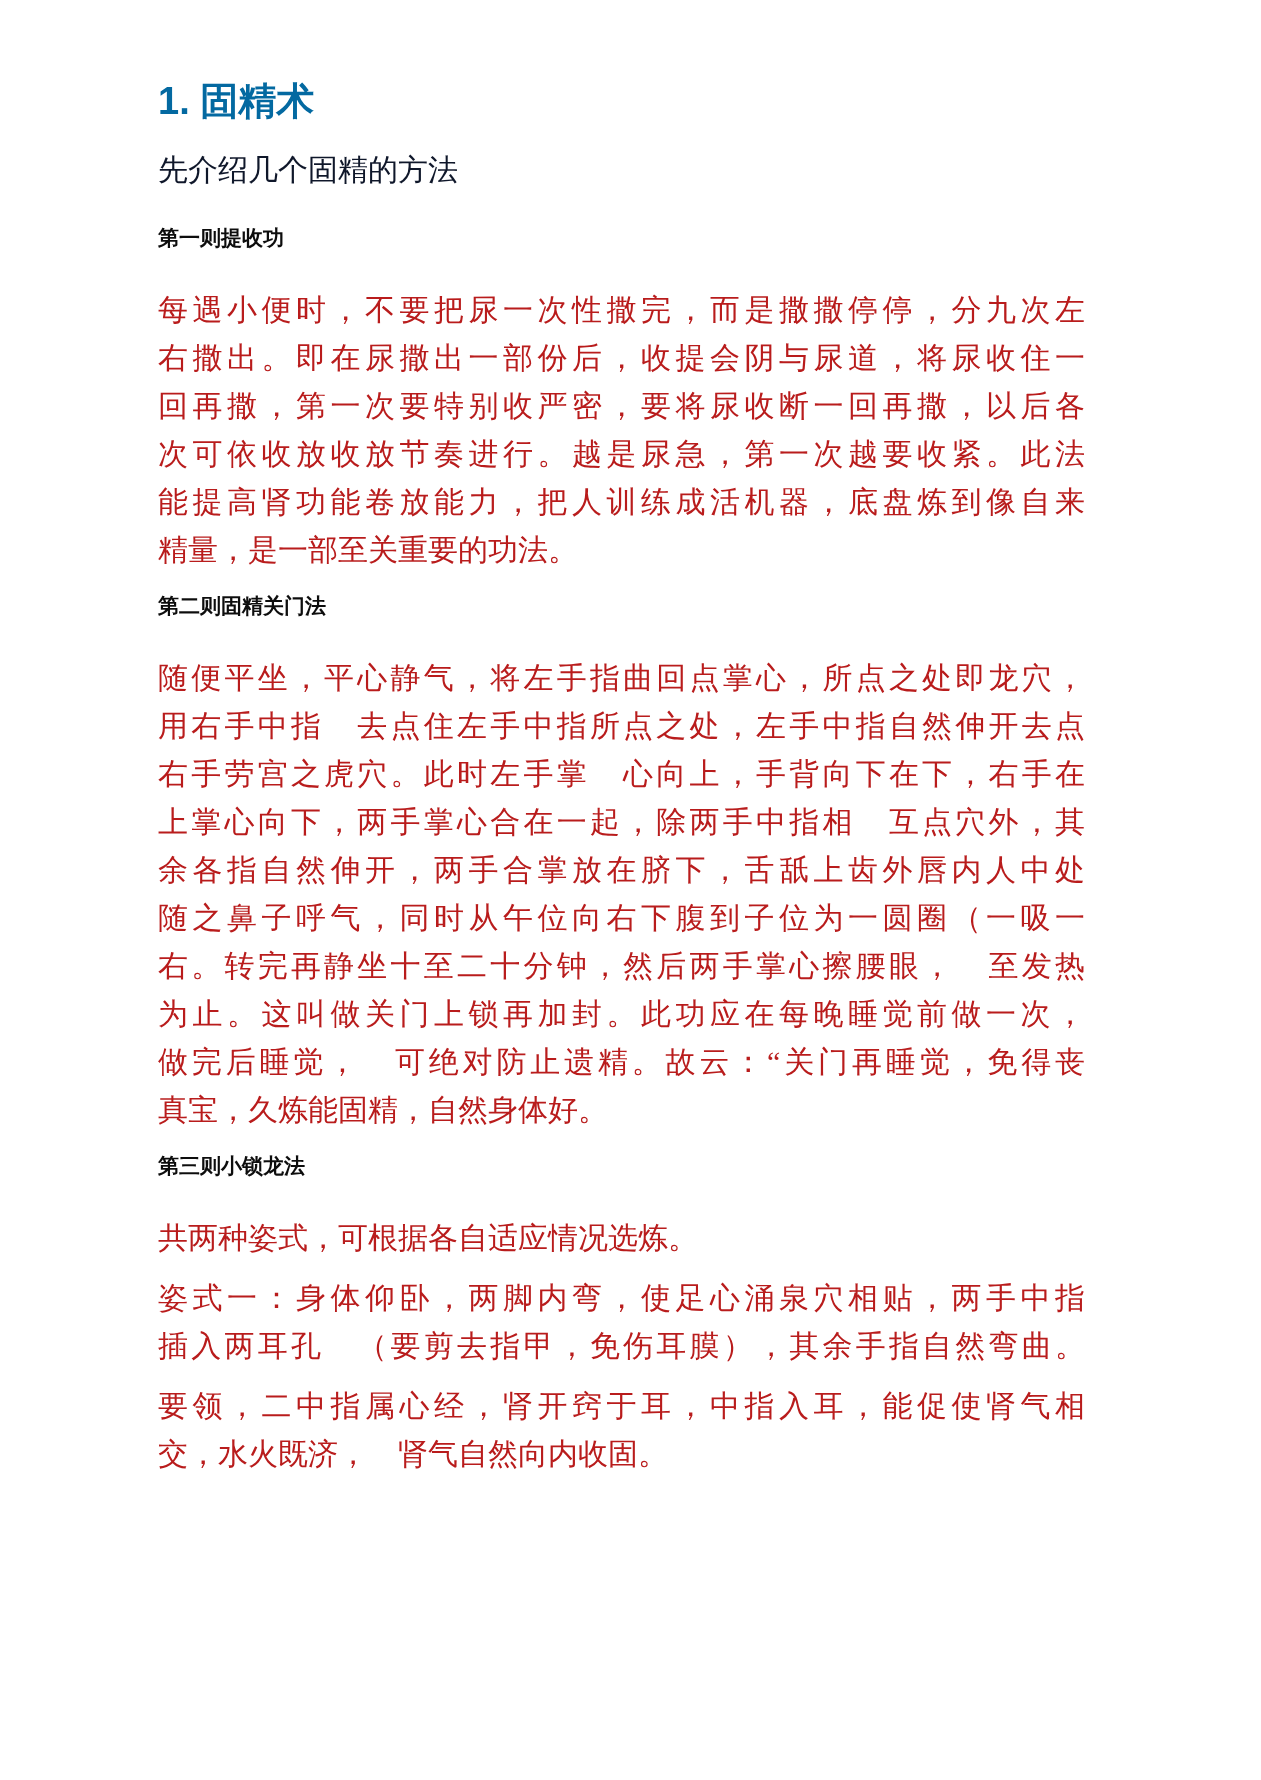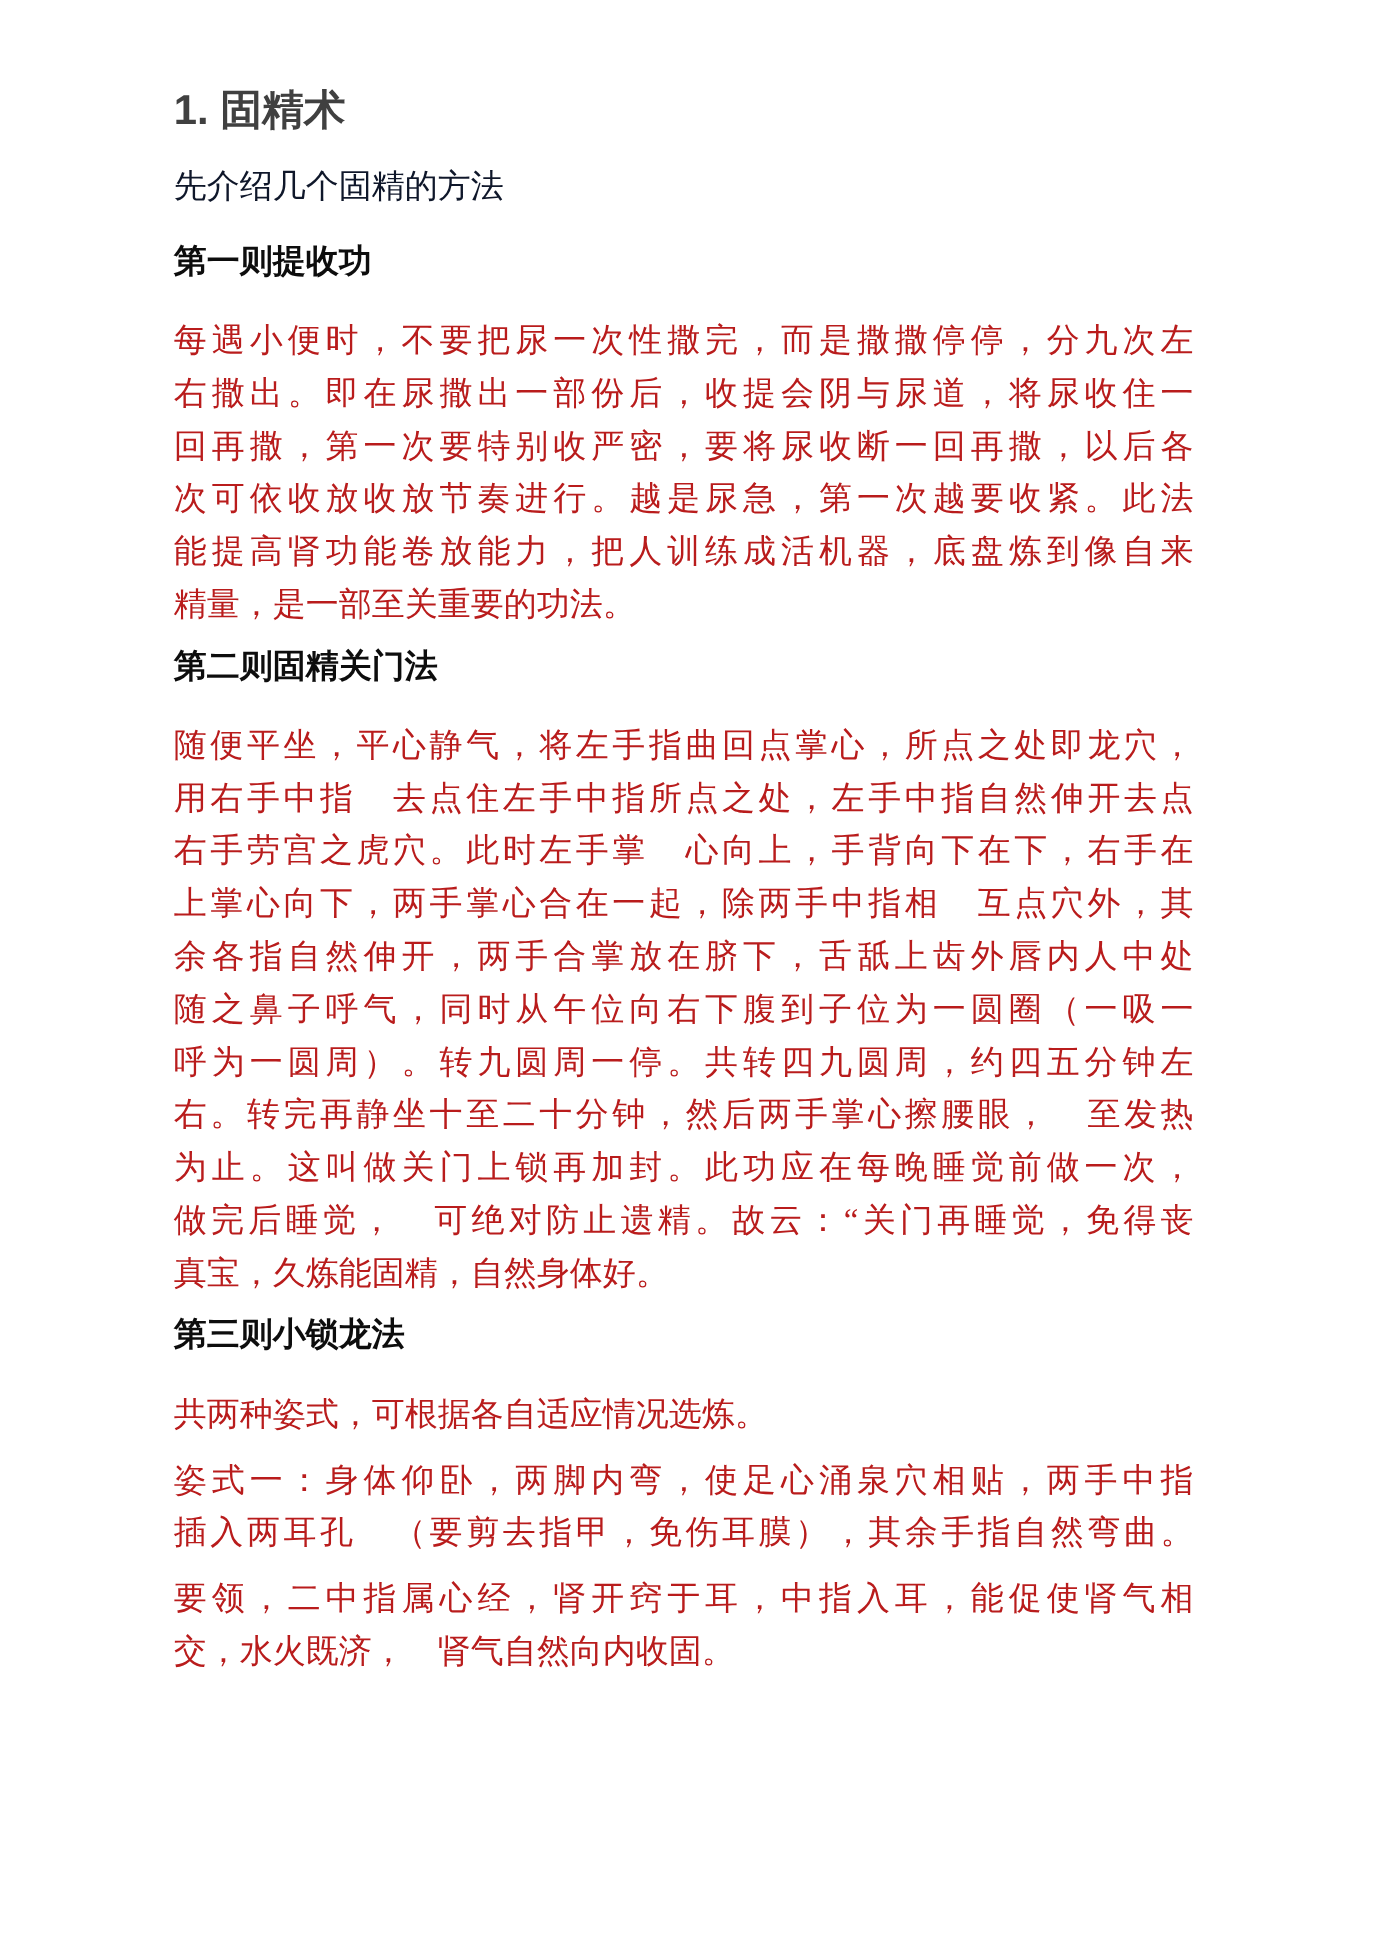--- a/index.html
+++ b/index.html
@@ -17,34 +17,34 @@
   }
   .content {
     box-sizing: border-box;
     padding: 78px 176px 0 158px;
   }
   .doc-title {
     font-family: "Liberation Sans", "DejaVu Sans", sans-serif;
     font-weight: 700;
     font-size: 38px;
     line-height: 46px;
-    color: #404040;
+    color: #0369a1;
     margin: 0 0 22px 0;
   }
   .intro {
     font-family: "Liberation Serif", "DejaVu Serif", serif;
     font-size: 30px;
     line-height: 48px;
     color: #0f172a;
     margin: 0 0 24px 0;
   }
   .section-heading {
     font-family: "Liberation Serif", "DejaVu Serif", serif;
     font-weight: 700;
-    font-size: 30px;
+    font-size: 21px;
     line-height: 40px;
     color: #0d0d0d;
     margin: 12px 0 28px 0;
   }
   .para {
     margin: 0 0 12px 0;
   }
   .line {
     font-family: "Liberation Serif", "DejaVu Serif", serif;
     font-size: 30px;
@@ -77,21 +77,20 @@
           <div class="line short">精量，是一部至关重要的功法。</div>
         </div>
         <h2 class="section-heading">第二则固精关门法</h2>
         <div class="para">
           <div class="line">随便平坐，平心静气，将左手指曲回点掌心，所点之处即龙穴，</div>
           <div class="line">用右手中指　去点住左手中指所点之处，左手中指自然伸开去点</div>
           <div class="line">右手劳宫之虎穴。此时左手掌　心向上，手背向下在下，右手在</div>
           <div class="line">上掌心向下，两手掌心合在一起，除两手中指相　互点穴外，其</div>
           <div class="line">余各指自然伸开，两手合掌放在脐下，舌舐上齿外唇内人中处</div>
           <div class="line">随之鼻子呼气，同时从午位向右下腹到子位为一圆圈（一吸一</div>
-          <div class="line">呼为一圆周）。转九圆周一停。共转四九圆周，约四五分钟左</div>
           <div class="line">右。转完再静坐十至二十分钟，然后两手掌心擦腰眼，　至发热</div>
           <div class="line">为止。这叫做关门上锁再加封。此功应在每晚睡觉前做一次，</div>
           <div class="line">做完后睡觉，　可绝对防止遗精。故云：“关门再睡觉，免得丧</div>
           <div class="line short">真宝，久炼能固精，自然身体好。</div>
         </div>
         <h2 class="section-heading">第三则小锁龙法</h2>
         <div class="para">
           <div class="line short">共两种姿式，可根据各自适应情况选炼。</div>
         </div>
         <div class="para">

